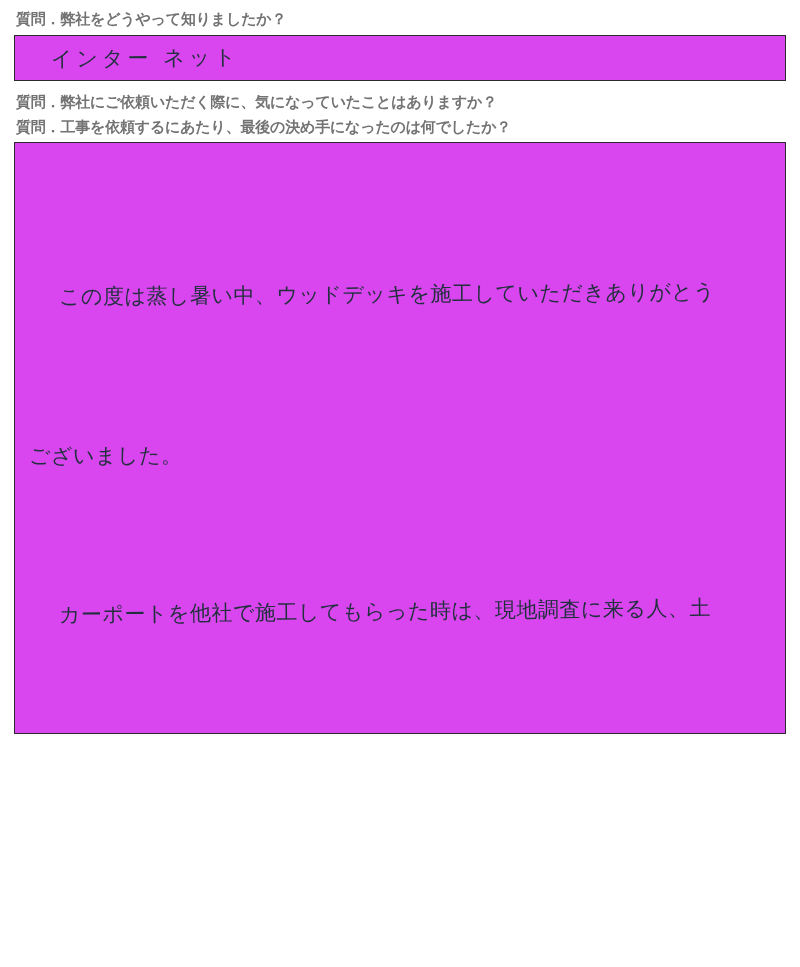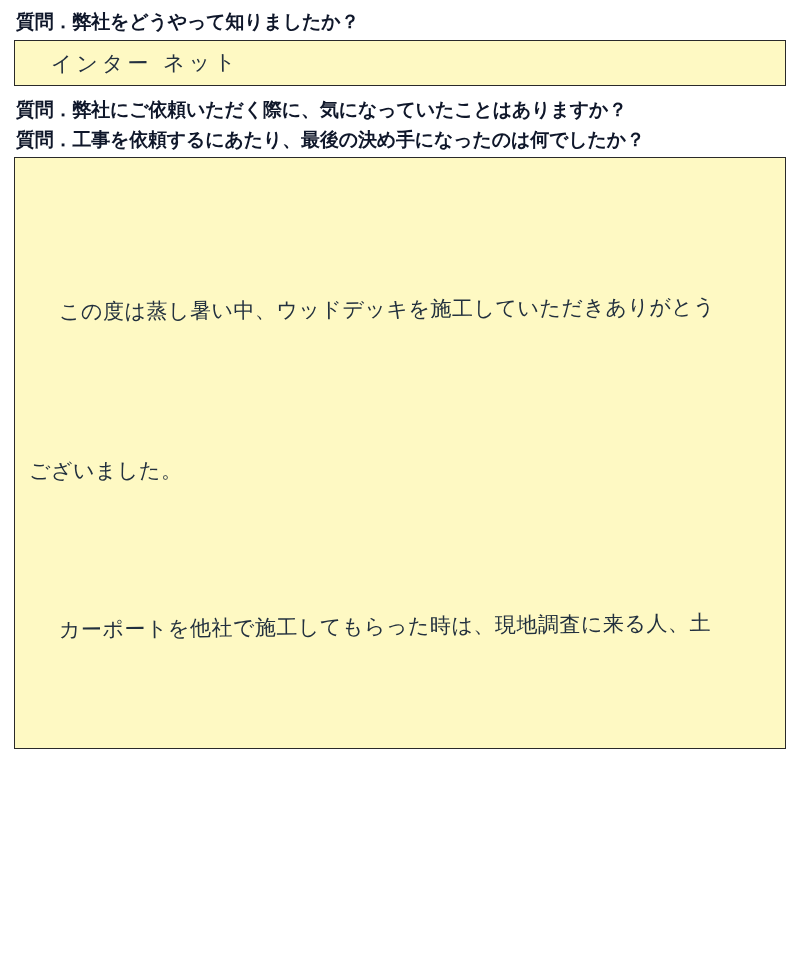--- a/index.html
+++ b/index.html
@@ -15,36 +15,36 @@
     overflow: hidden;
   }
   .sheet {
     width: 800px;
     height: 967px;
     position: relative;
     box-sizing: border-box;
     padding: 10px 14px 0 14px;
   }
   .question {
-    font-size: 19px;
+    font-size: 15px;
     font-weight: bold;
     letter-spacing: -0.2px;
     line-height: 1.25;
-    color: #0f172a;
+    color: #737373;
     margin: 0 0 6px 2px;
     white-space: nowrap;
   }
   .q-long {
     letter-spacing: -0.6px;
   }
   .answer-box {
     border: 1px solid #2a2a2a;
     box-sizing: border-box;
     position: relative;
-    background: #fef9c3;
+    background: #d946ef;
     margin-bottom: 12px;
     overflow: hidden;
   }
   .answer-box.short {
     height: 46px;
   }
   .answer-box.tall {
     height: 592px;
   }
   .handwriting {

